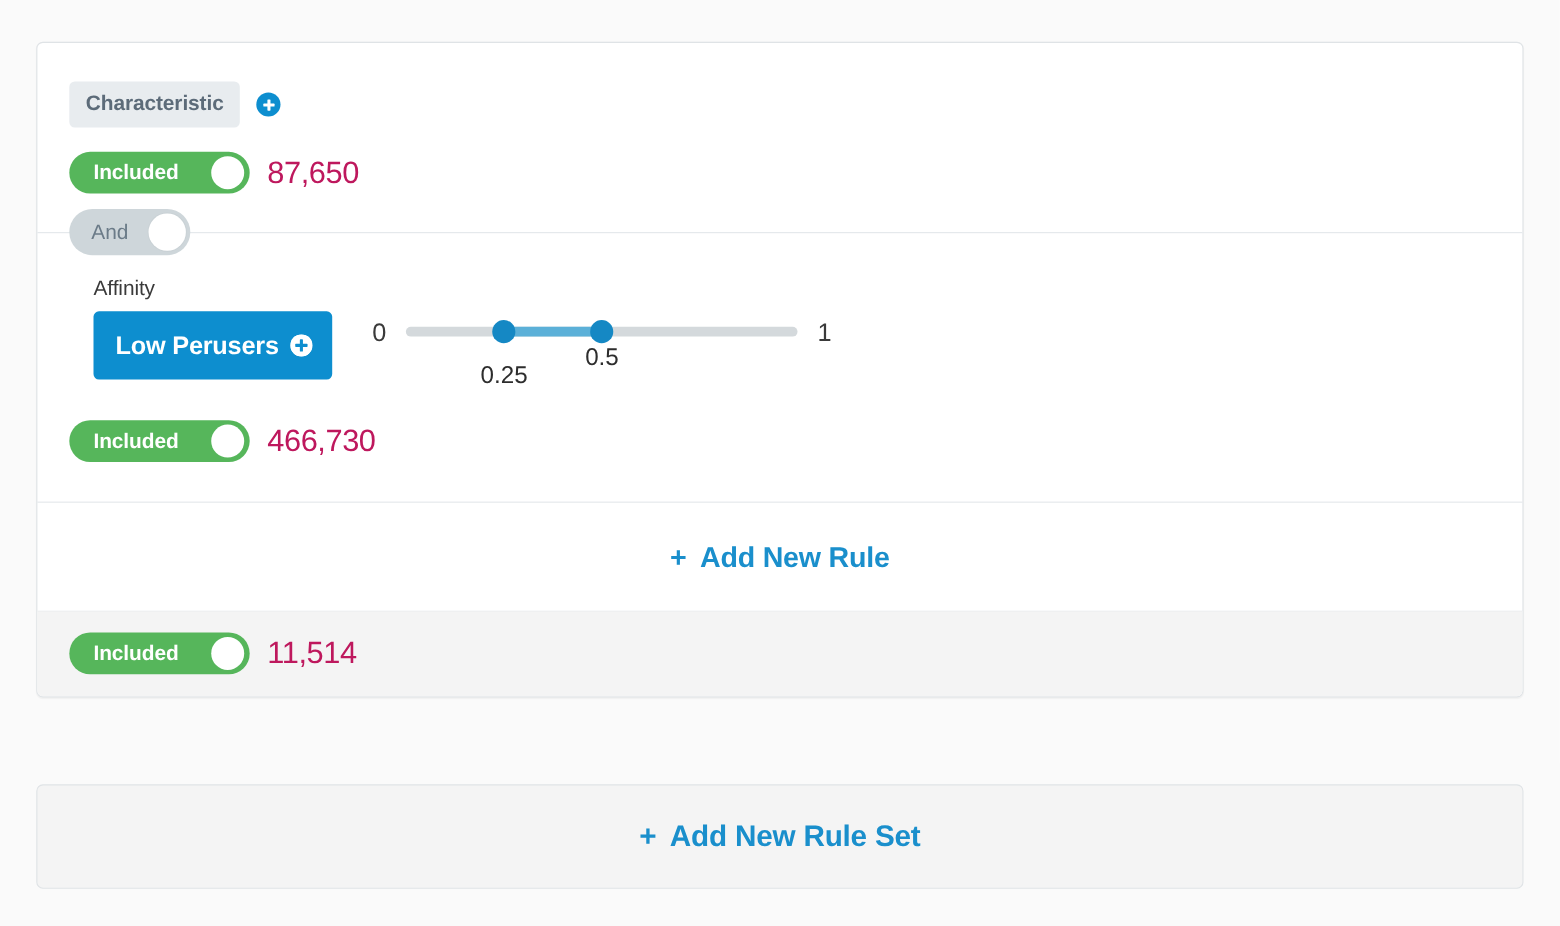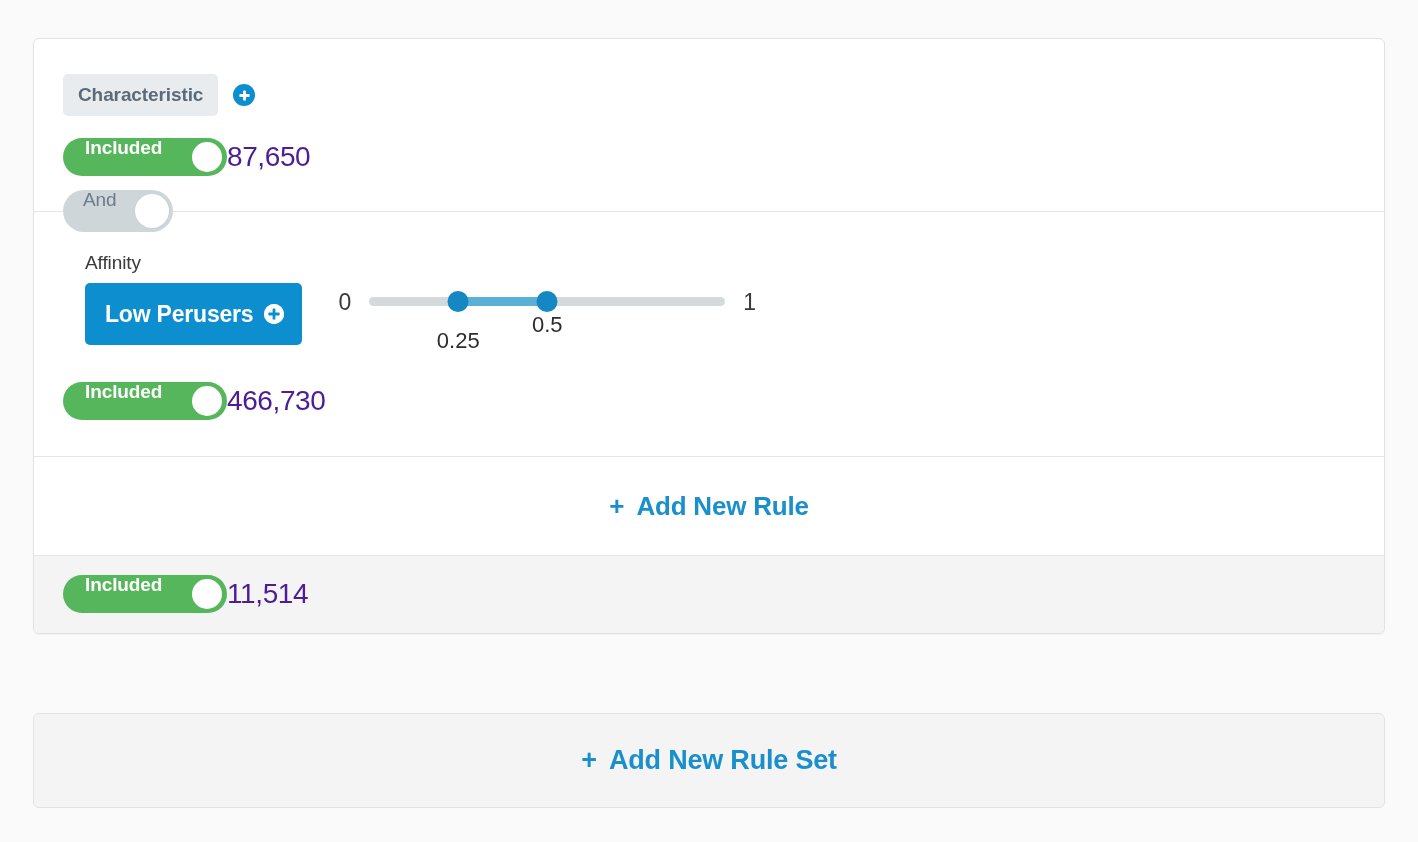--- a/index.html
+++ b/index.html
@@ -94,21 +94,21 @@
   
   .toggle-row {
     display: flex;
     align-items: center;
     padding-left: 29px;
   }
 
   .toggle {
     position: relative;
     display: inline-flex;
-    align-items: flex-start;
+    align-items: center;
     height: 38px;
     border-radius: 19px;
     box-sizing: border-box;
   }
 
   .toggle-included {
     background: #56b65b;
     width: 164px;
     padding-left: 22px;
   }
@@ -126,21 +126,22 @@
     top: 4px;
     right: 5px;
     width: 30px;
     height: 30px;
     border-radius: 50%;
     background: #ffffff;
   }
 
   .count {
     font-size: 28px;
-    color: #4c1d95;
+    color: #be185d;
+    margin-left: 16px;
     letter-spacing: -0.4px;
     line-height: 1;
   }
 
   
   .and-divider {
     position: relative;
     height: 1px;
     background: #e3e7ea;
     margin: 0;

